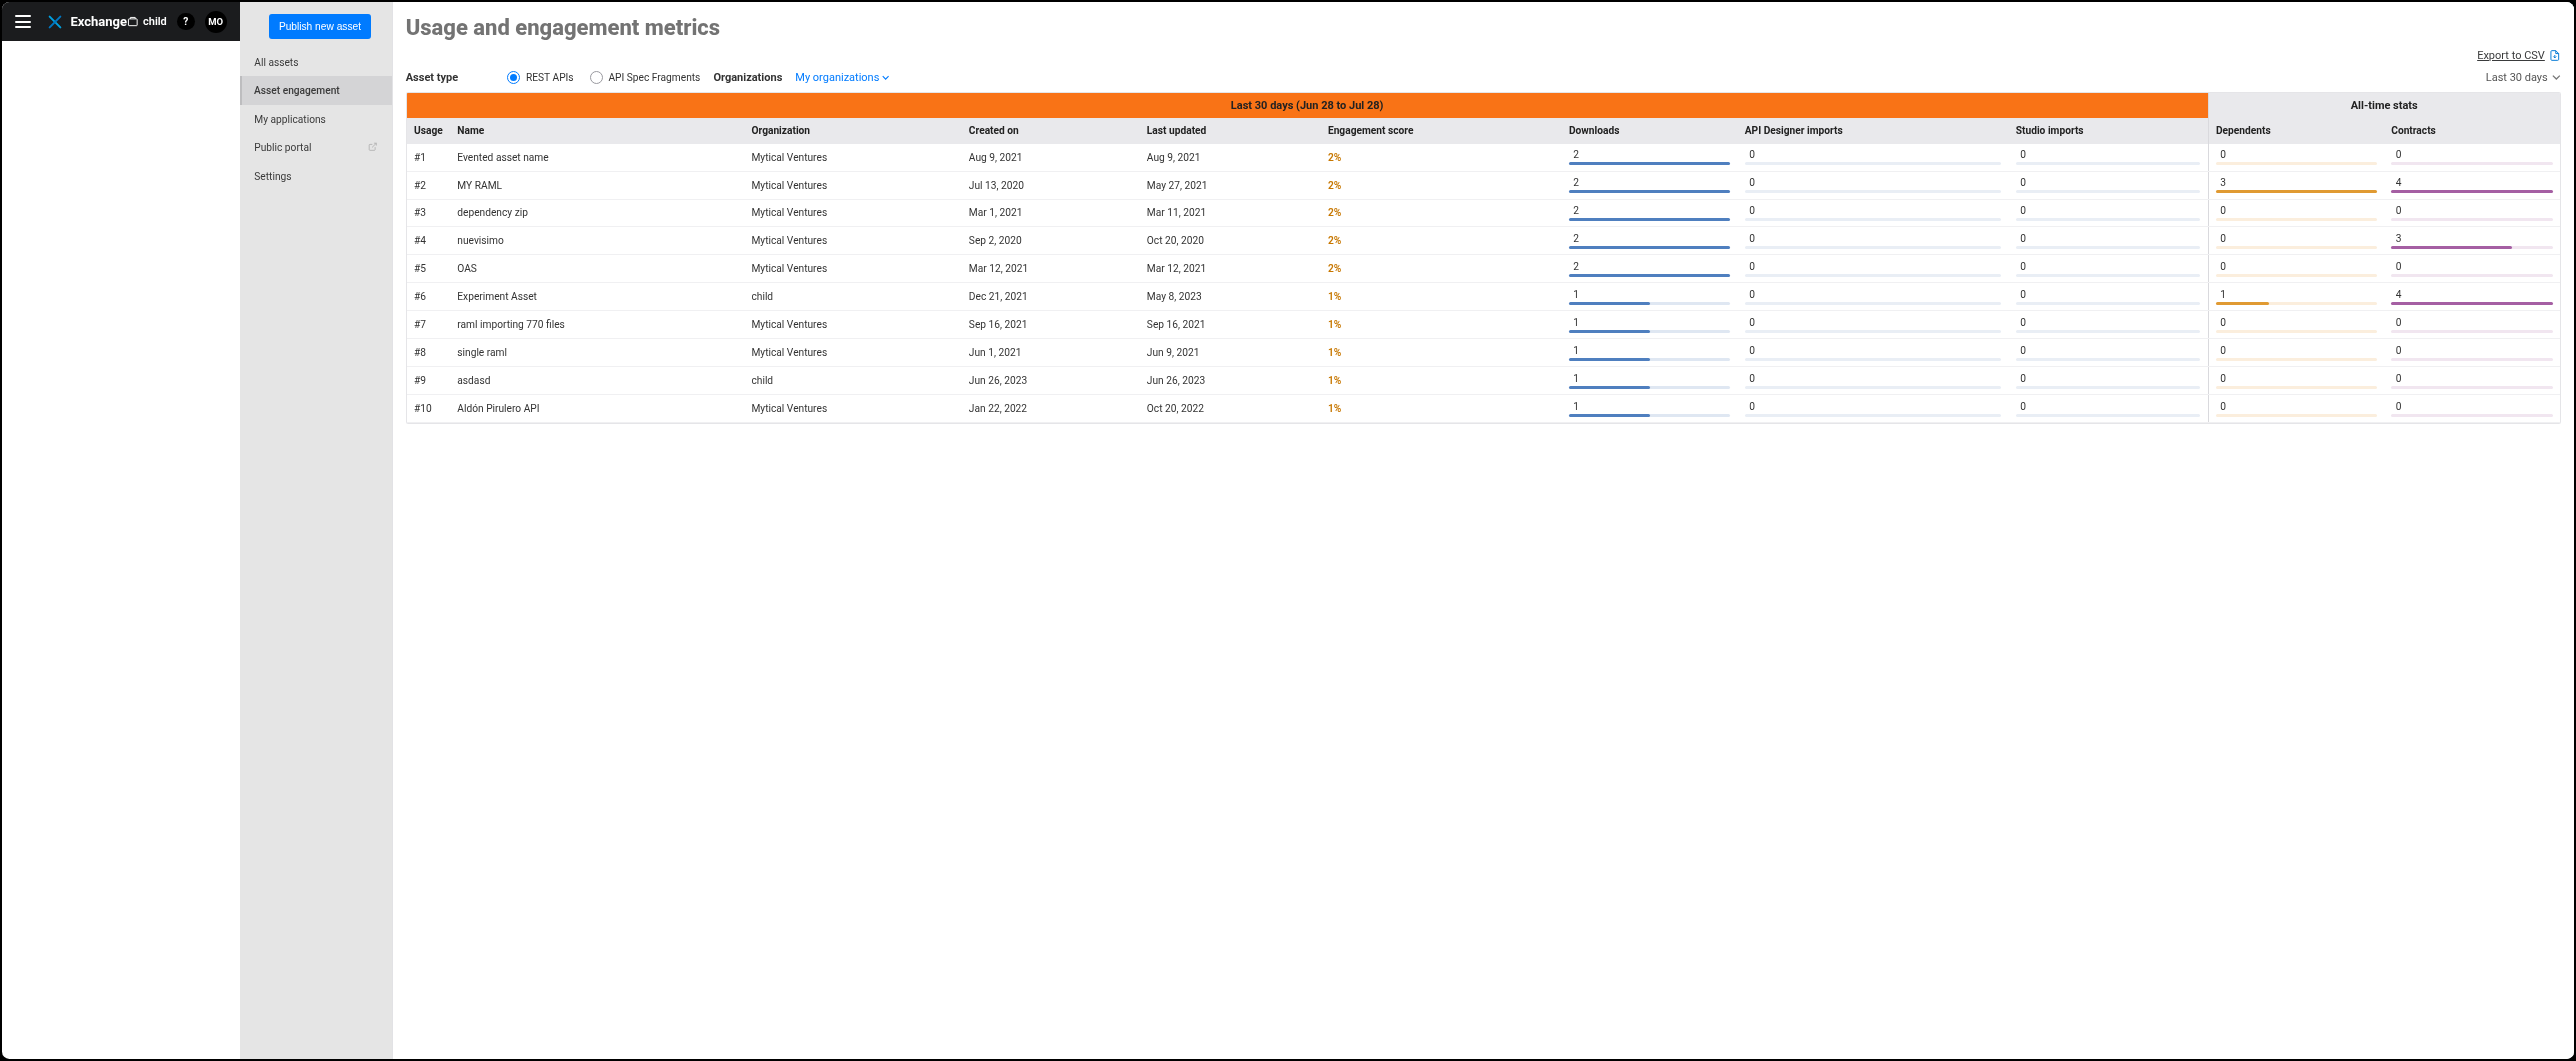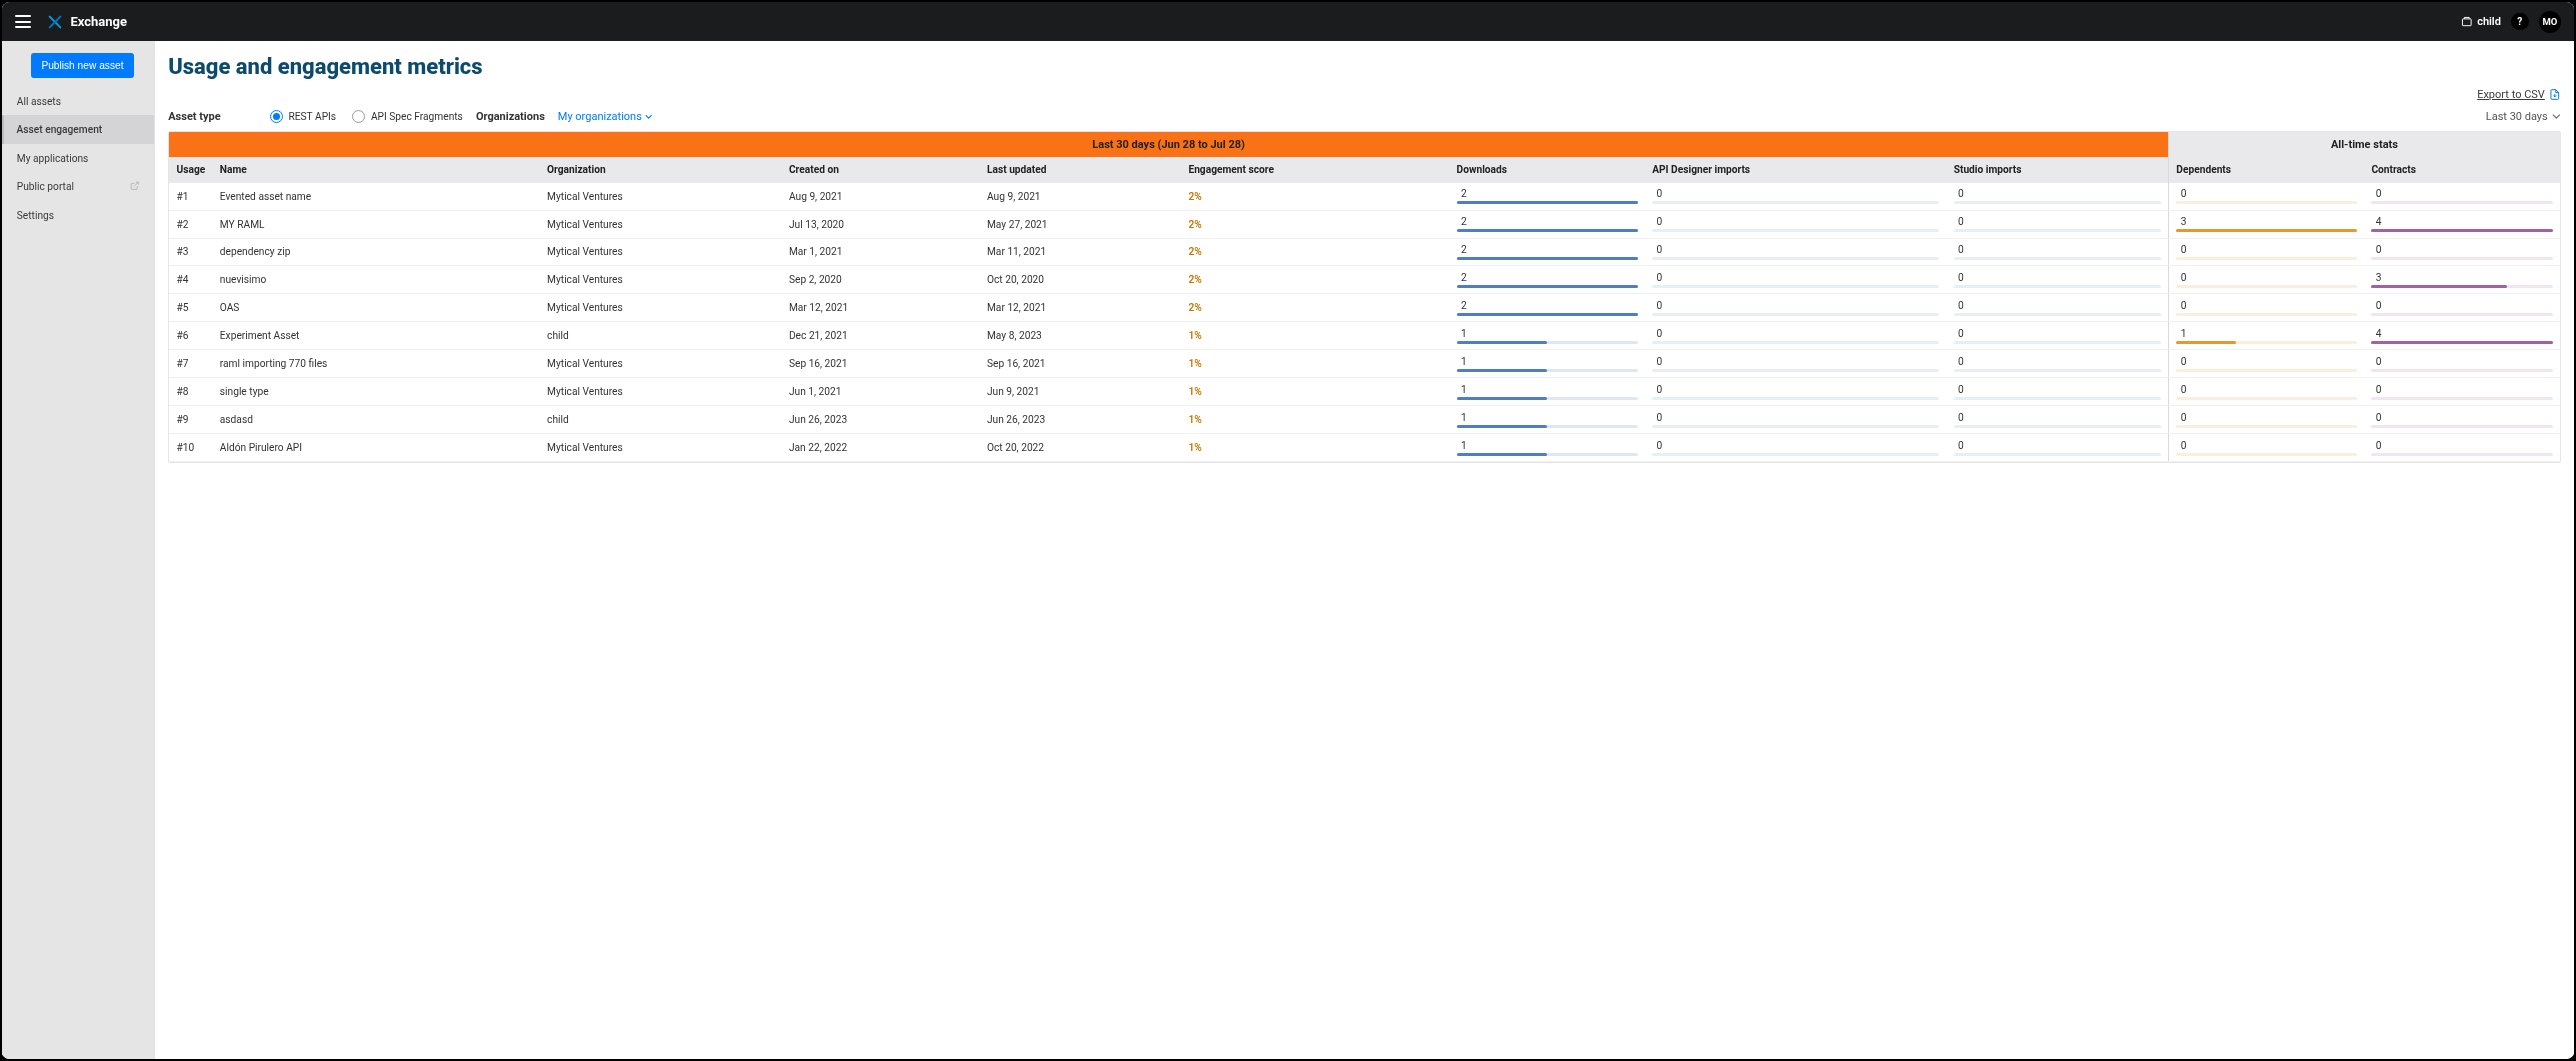--- a/index.html
+++ b/index.html
@@ -1,17 +1,17 @@
 <!DOCTYPE html>
 <html style="font-size:11.6px"><head>
 <meta charset="utf-8">
 <style>
   * { box-sizing: border-box; margin: 0; padding: 0; }
   body { font-family: -apple-system, BlinkMacSystemFont, "Segoe UI", Roboto, Helvetica, Arial, sans-serif; background: #000; color: #333; font-size: 10.2px; }
-  .app-frame { background: #fff; margin: 2.2px; border-radius: 7.3px; overflow: hidden; height: calc(100vh - 4.4px); display: flex; flex-direction: column; }
+  .app-frame { background: #fff; margin: 2.2px; border-radius: 7.3px; overflow: hidden; height: calc(100vh - 4.4px); display: flex; flex-direction: row; }
   
   .topbar { background: #1b1c1e; color: #fff; display: flex; align-items: center; padding: 0 13px; height: 39px; }
   .hamburger { width: 16px; height: 13px; display: flex; flex-direction: column; justify-content: space-between; cursor: pointer; }
   .hamburger span { display: block; height: 1.8px; background: #fff; border-radius: 1.5px; }
   .brand-x { margin-left: 16px; display: flex; align-items: center; gap: 7.3px; }
   .brand-x svg { width: 16px; height: 16px; }
   .brand-title { font-size: 13px; font-weight: 700; }
   .topbar-spacer { flex: 1; }
   .topbar-right { display: flex; align-items: center; gap: 10.2px; }
   .org-badge { display: flex; align-items: center; gap: 4.4px; font-weight: 600; font-size: 11px; }
@@ -20,21 +20,21 @@
   
   .body { flex: 1; display: flex; overflow: hidden; background: #fff; }
   .sidebar { width: 153px; background: #e5e5e5; border-right: 0.7px solid #e2e2e5; display: flex; flex-direction: column; }
   .publish-wrap { padding: 11.6px 0 8.7px 29px; }
   .publish-btn { background: #007bff; color: #fff; border: none; padding: 7.3px 10.2px; font-size: 10.2px; border-radius: 2.9px; font-weight: 500; cursor: pointer; }
   .nav-item { padding: 8.7px 14.6px; font-size: 10.2px; color: #3a3a3a; display: flex; align-items: center; justify-content: space-between; cursor: pointer; }
   .nav-item.active { background: #d4d4d6; border-left: 2.2px solid #bdbdbf; padding-left: 12.4px; font-weight: 500; }
   .ext-icon { opacity: 0.45; }
   
   .main { flex: 1; overflow: auto; padding: 13px 13px 0 13px; }
-  .page-title { font-size: 22px; font-weight: 800; color: #0c4a6e; margin-bottom: 8.7px; }
+  .page-title { font-size: 22px; font-weight: 800; color: #737373; margin-bottom: 8.7px; }
   .export-row { display: flex; justify-content: flex-end; margin-bottom: 4.4px; }
   .export-link { color: #3a3b3c; font-size: 11px; display: flex; align-items: center; gap: 4.4px; cursor: pointer; text-decoration: underline; }
   .export-link svg { width: 11.6px; height: 13px; color: #0078d4; }
   .filter-row { display: flex; align-items: center; gap: 13px; padding: 4.4px 0 8.7px 0; }
   .filter-label { font-weight: 700; font-size: 11px; color: #333; }
   .radio-group { display: flex; align-items: center; gap: 16px; margin-left: 36px; }
   .radio-opt { display: flex; align-items: center; gap: 5.8px; font-size: 10.2px; cursor: pointer; }
   .radio-circle { width: 13px; height: 13px; border-radius: 50%; border: 1.5px solid #9a9aa0; display: flex; align-items: center; justify-content: center; }
   .radio-opt.selected .radio-circle { border-color: #007bff; }
   .radio-opt.selected .radio-circle::after { content: ""; width: 7.3px; height: 7.3px; border-radius: 50%; background: #007bff; }
@@ -454,21 +454,21 @@
                 </td>
                 <td class="bar-cell bar-contracts">
                   <div class="bar-val">0</div>
                   <div class="bar-track">
                     <div class="bar-fill" style="width:0%"></div>
                   </div>
                 </td>
               </tr>
               <tr>
                 <td>#8</td>
-                <td>single type</td>
+                <td>single raml</td>
                 <td>Mytical Ventures</td>
                 <td>Jun 1, 2021</td>
                 <td>Jun 9, 2021</td>
                 <td><span class="score">1%</span></td>
                 <td class="bar-cell bar-downloads">
                   <div class="bar-val">1</div>
                   <div class="bar-track">
                     <div class="bar-fill" style="width:50%"></div>
                   </div>
                 </td>

